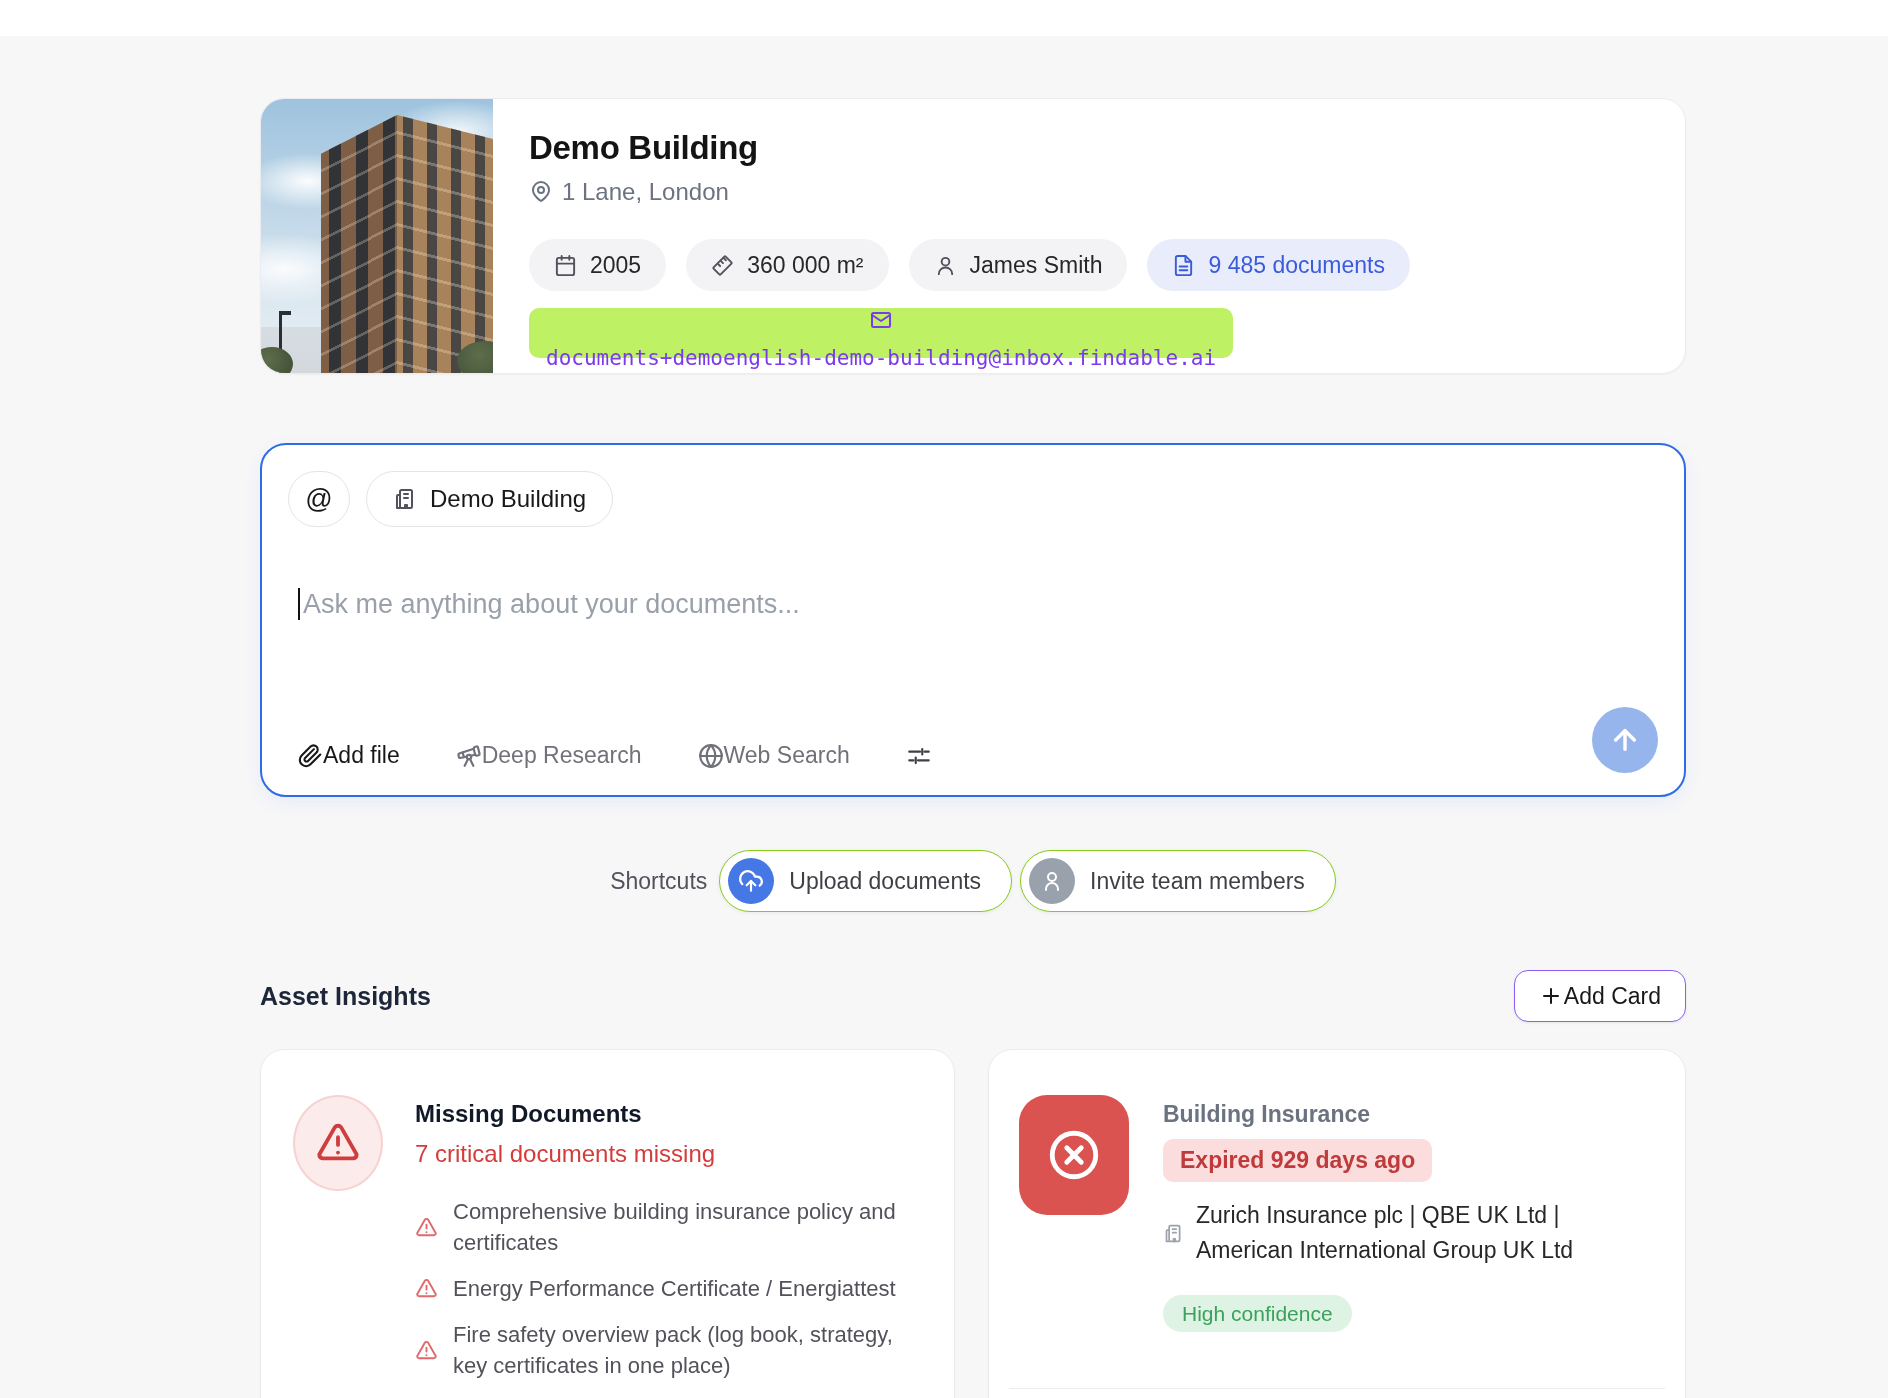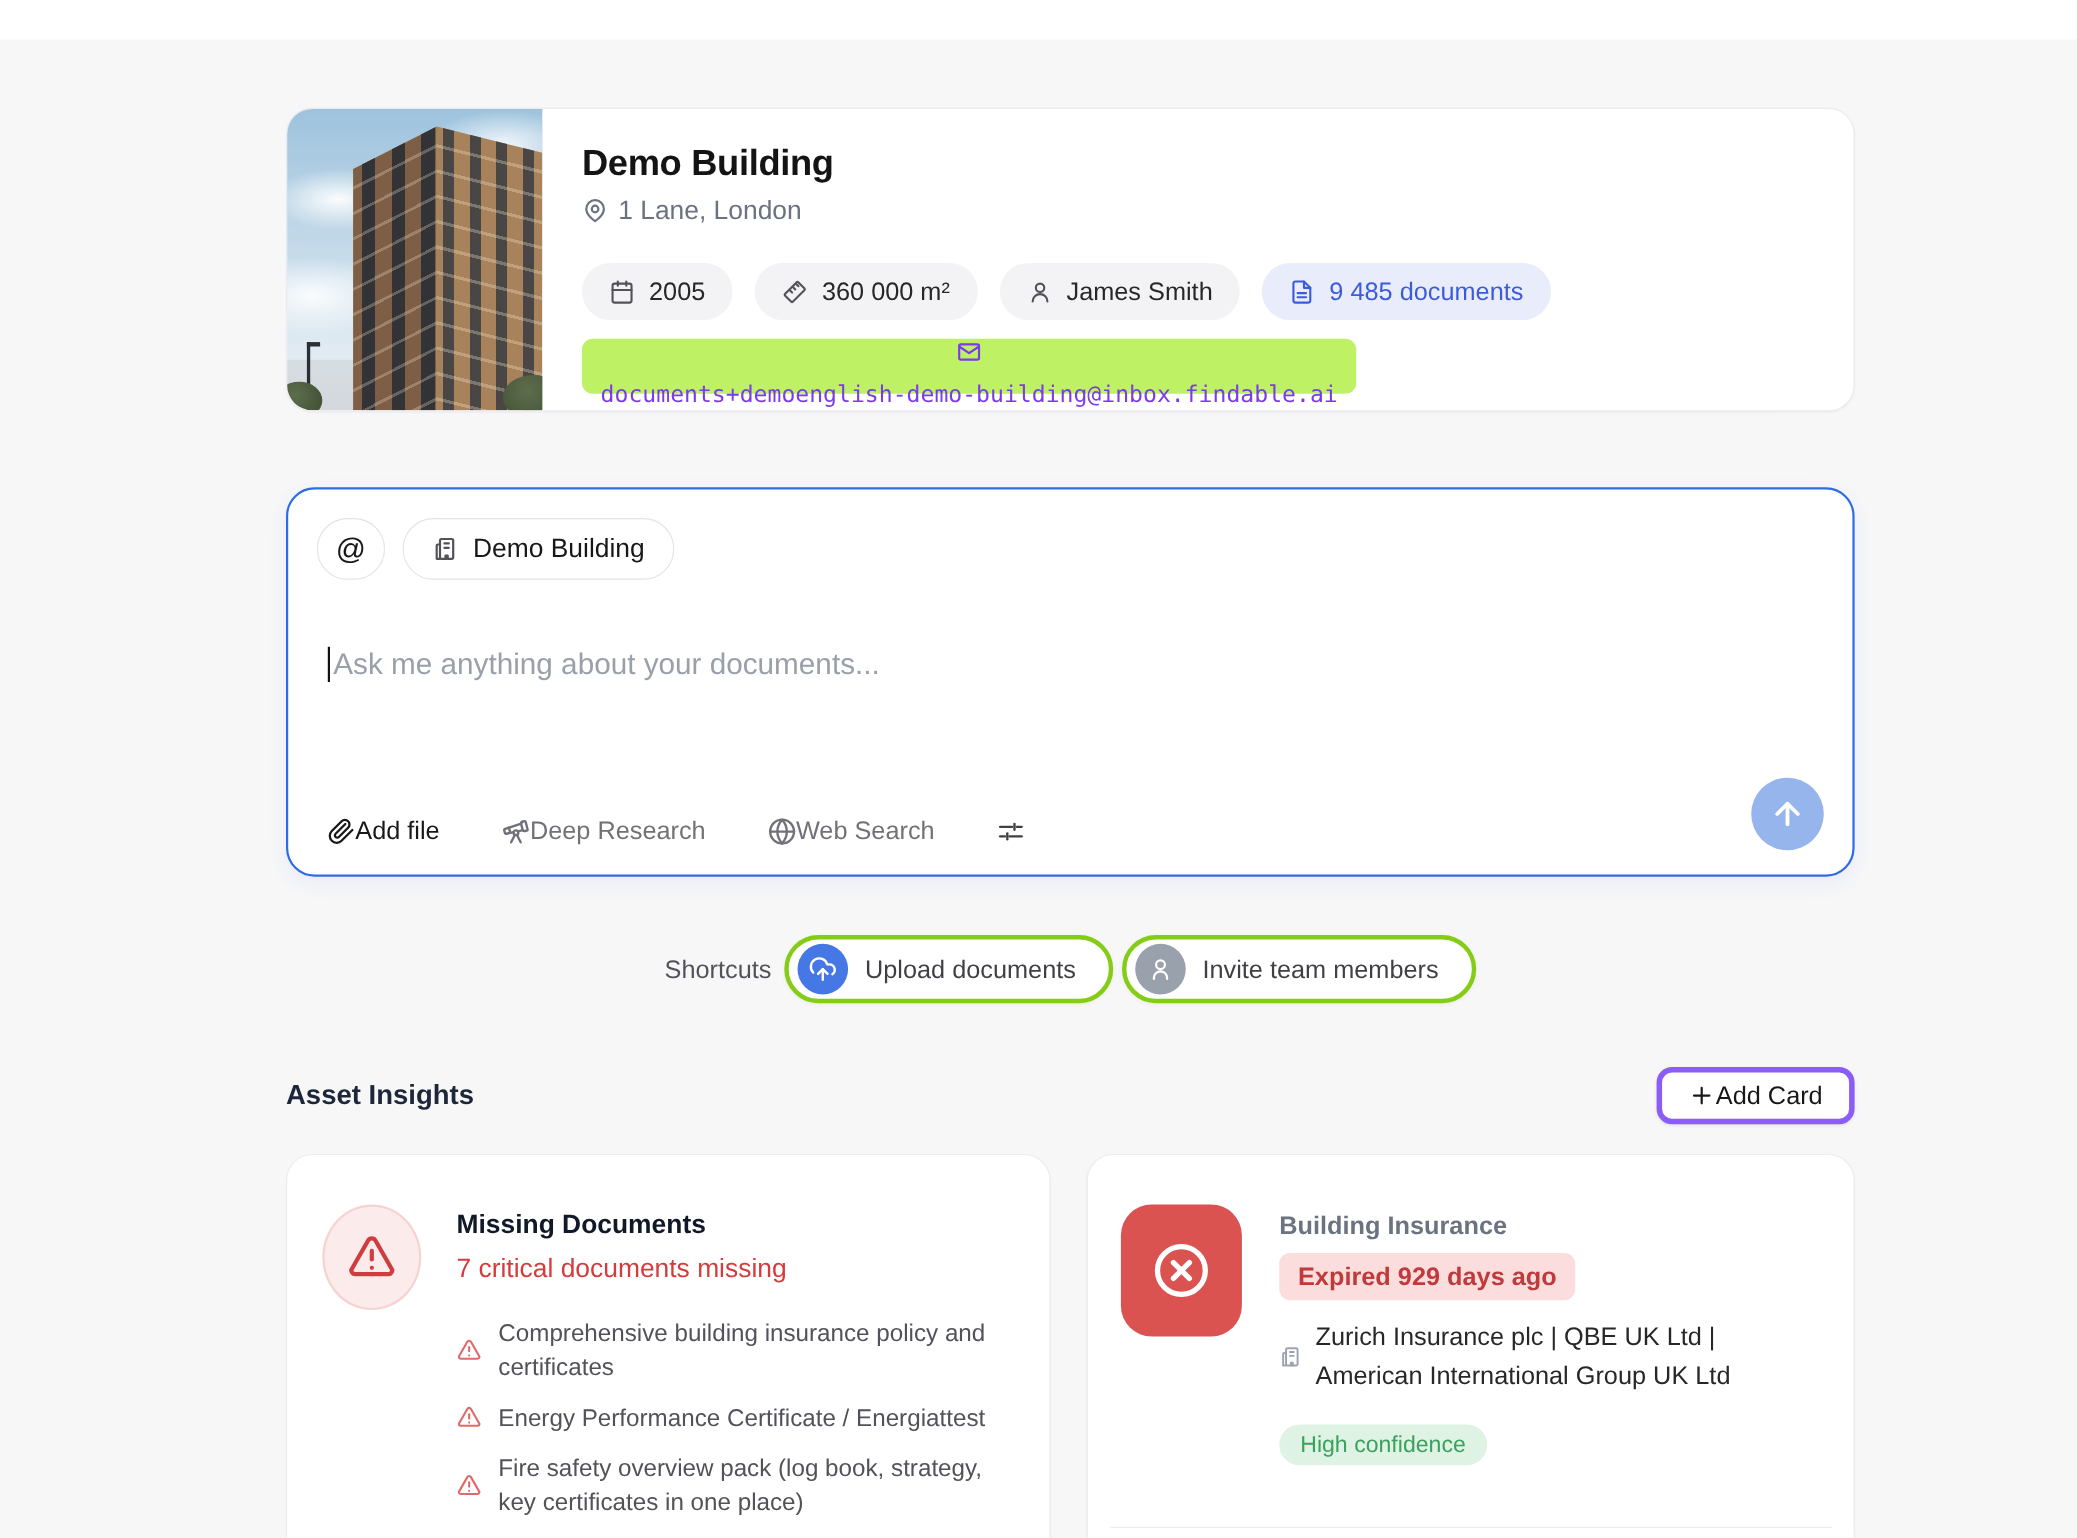--- a/index.html
+++ b/index.html
@@ -108,35 +108,35 @@
   .send-btn {
     position:absolute; right:26px; bottom:22px; width:66px; height:66px; border-radius:50%;
     background:#96b5ed; border:none; cursor:pointer; display:flex; align-items:center; justify-content:center; color:#fff;
   }
 
   
   .shortcuts-row { position:absolute; top:850px; left:0; width:1426px; height:62px;
     display:flex; align-items:center; justify-content:center; gap:8px; }
   .shortcuts-label { font-size:23px; color:#52525b; margin-right:4px; }
   .shortcut-pill {
-    height:62px; border-radius:999px; background:#fff; border:4px solid #84cc16;
+    height:62px; border-radius:999px; background:#fff; border:1px solid #84cc16;
     box-shadow:0 1px 4px rgba(0,0,0,.06);
     display:flex; align-items:center; gap:15px; padding:0 30px 0 8px; cursor:pointer;
     font-family:inherit; font-size:23px; color:#3f3f46;
   }
   .pill-circle { width:46px; height:46px; border-radius:50%; display:flex; align-items:center; justify-content:center; color:#fff; }
   .pill-circle.blue { background:#4578e4; }
   .pill-circle.gray { background:#99a1ac; }
 
   
   .insights-header { position:absolute; top:968px; left:0; width:1426px; height:56px;
     display:flex; align-items:center; justify-content:space-between; }
   .insights-title { font-size:25px; font-weight:700; color:#1d2739; }
   .add-card-btn {
-    height:52px; border-radius:14px; background:#fff; border:5px solid #8b5cf6;
+    height:52px; border-radius:14px; background:#fff; border:1px solid #8b5cf6;
     box-shadow:0 1px 3px rgba(0,0,0,.07); padding:0 24px; cursor:pointer;
     display:flex; align-items:center; gap:1px; font-family:inherit; font-size:23px; color:#18181b;
   }
   .cards-row { position:absolute; top:1049px; left:0; width:1426px; display:flex; gap:33px; }
   .insight-card {
     background:#fff; border:1px solid #ececf0; border-radius:24px; height:420px;
     box-shadow:0 1px 2px rgba(16,24,40,.04); position:relative;
   }
   .card-missing { width:695px; padding:45px 36px 0 32px; display:flex; gap:32px; }
   .card-insurance { width:698px; padding:45px 30px 0 30px; display:flex; gap:34px; }

